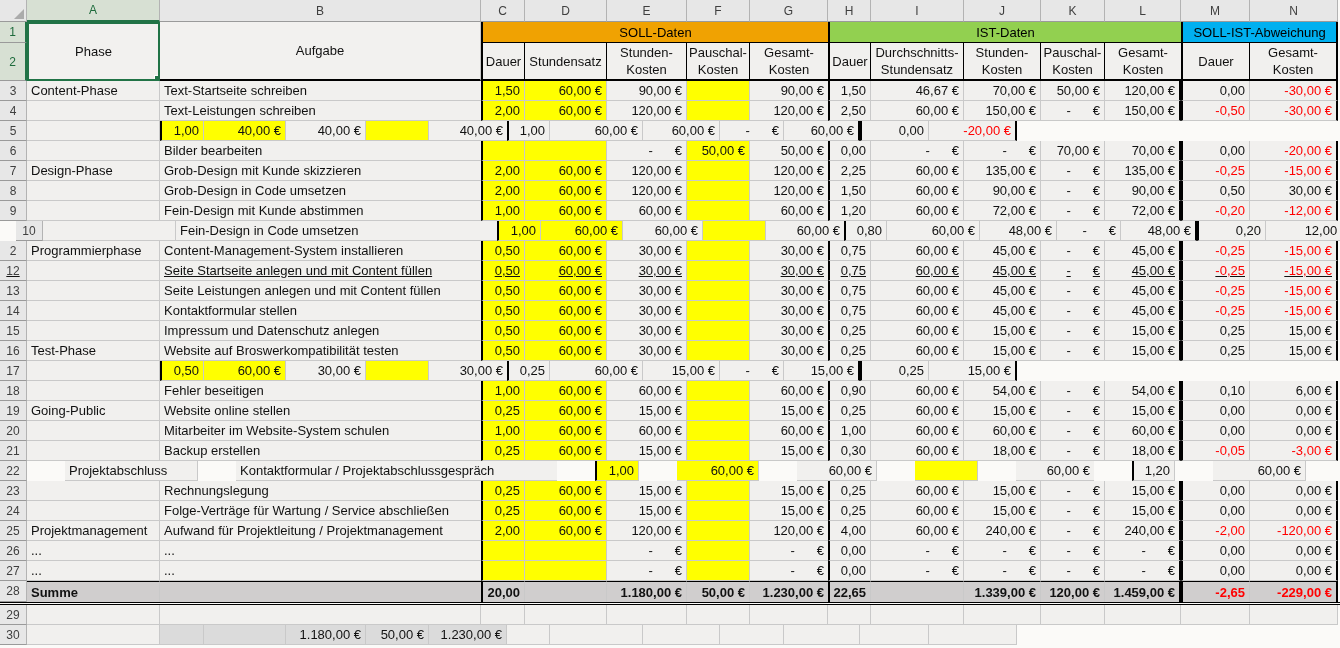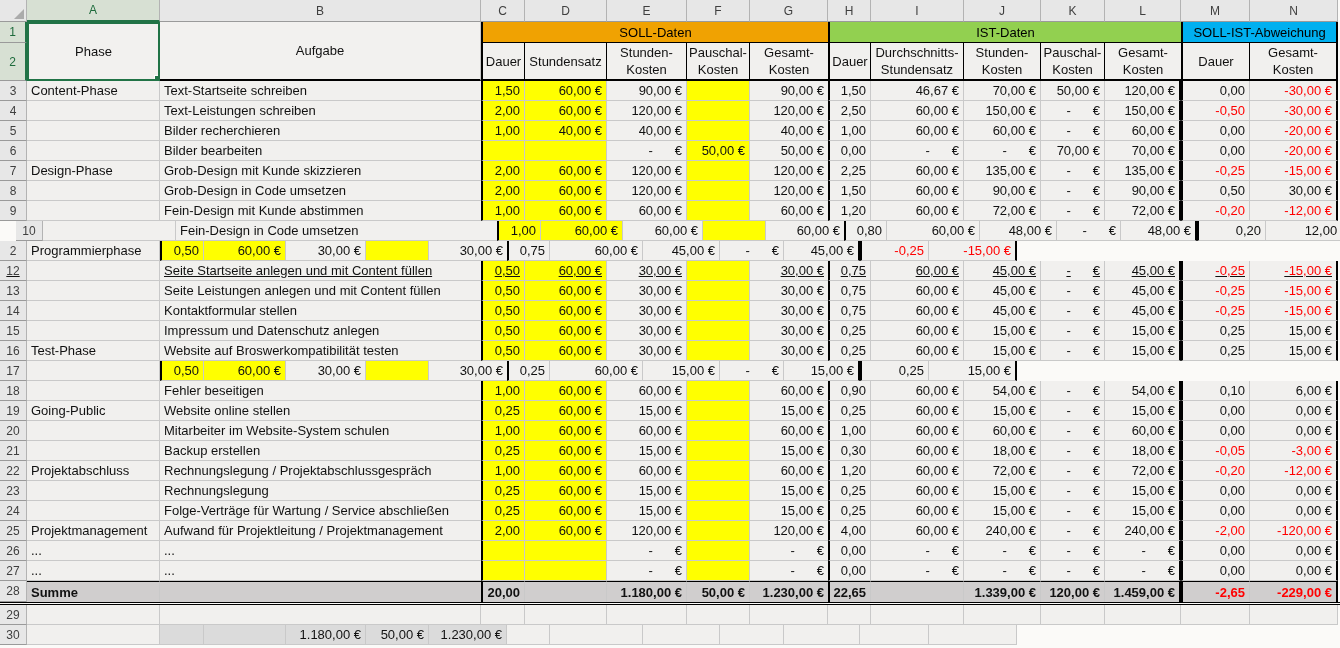--- a/index.html
+++ b/index.html
@@ -160,21 +160,20 @@
           <span>-</span>
           <span>€</span>
         </div>
         <div class="cell num br2" style="width: 76px;">150,00 €</div>
         <div class="cell num bl2 neg" style="width: 69px;">-0,50</div>
         <div class="cell num br2 neg" style="width: 88px;">-30,00 €</div>
       </div>
       <div class="row" style="height: 20px;">
         <div class="rh" style="width: 27px;">5</div>
         <div class="cell tleft" style="width: 133px;"></div>
-        <div class="cell tleft nbr" style="width: 321px;">Bilder recherchieren</div>
         <div class="cell num yellow bl2" style="width: 44px;">1,00</div>
         <div class="cell num yellow" style="width: 82px;">40,00 €</div>
         <div class="cell num" style="width: 80px;">40,00 €</div>
         <div class="cell num yellow" style="width: 63px;"></div>
         <div class="cell num nbr" style="width: 78px;">40,00 €</div>
         <div class="cell num bl2" style="width: 43px;">1,00</div>
         <div class="cell num" style="width: 93px;">60,00 €</div>
         <div class="cell num" style="width: 77px;">60,00 €</div>
         <div class="cell num acct" style="width: 64px;">
           <span>-</span>
@@ -286,20 +285,21 @@
           <span>-</span>
           <span>€</span>
         </div>
         <div class="cell num br2" style="width: 76px;">48,00 €</div>
         <div class="cell num bl2" style="width: 69px;">0,20</div>
         <div class="cell num br2" style="width: 88px;">12,00 €</div>
       </div>
       <div class="row" style="height: 20px;">
         <div class="rh" style="width: 27px;">2</div>
         <div class="cell tleft" style="width: 133px;">Programmierphase</div>
+        <div class="cell tleft nbr" style="width: 321px;">Content-Management-System installieren</div>
         <div class="cell num yellow bl2" style="width: 44px;">0,50</div>
         <div class="cell num yellow" style="width: 82px;">60,00 €</div>
         <div class="cell num" style="width: 80px;">30,00 €</div>
         <div class="cell num yellow" style="width: 63px;"></div>
         <div class="cell num nbr" style="width: 78px;">30,00 €</div>
         <div class="cell num bl2" style="width: 43px;">0,75</div>
         <div class="cell num" style="width: 93px;">60,00 €</div>
         <div class="cell num" style="width: 77px;">45,00 €</div>
         <div class="cell num acct" style="width: 64px;">
           <span>-</span>
@@ -501,24 +501,24 @@
         <div class="cell num" style="width: 93px;">60,00 €</div>
         <div class="cell num" style="width: 77px;">18,00 €</div>
         <div class="cell num acct" style="width: 64px;">
           <span>-</span>
           <span>€</span>
         </div>
         <div class="cell num br2" style="width: 76px;">18,00 €</div>
         <div class="cell num bl2 neg" style="width: 69px;">-0,05</div>
         <div class="cell num br2 neg" style="width: 88px;">-3,00 €</div>
       </div>
-      <div class="row" style="height: 20px;">
+      <div class="row" style="height: 20px; gap: 38px;">
         <div class="rh" style="width: 27px;">22</div>
         <div class="cell tleft" style="width: 133px;">Projektabschluss</div>
-        <div class="cell tleft nbr" style="width: 321px;">Rechnungslegung / Projektabschlussgespräch</div>
+        <div class="cell tleft nbr" style="width: 321px;">Kontaktformular / Projektabschlussgespräch</div>
         <div class="cell num yellow bl2" style="width: 44px;">1,00</div>
         <div class="cell num yellow" style="width: 82px;">60,00 €</div>
         <div class="cell num" style="width: 80px;">60,00 €</div>
         <div class="cell num yellow" style="width: 63px;"></div>
         <div class="cell num nbr" style="width: 78px;">60,00 €</div>
         <div class="cell num bl2" style="width: 43px;">1,20</div>
         <div class="cell num" style="width: 93px;">60,00 €</div>
         <div class="cell num" style="width: 77px;">72,00 €</div>
         <div class="cell num acct" style="width: 64px;">
           <span>-</span>

